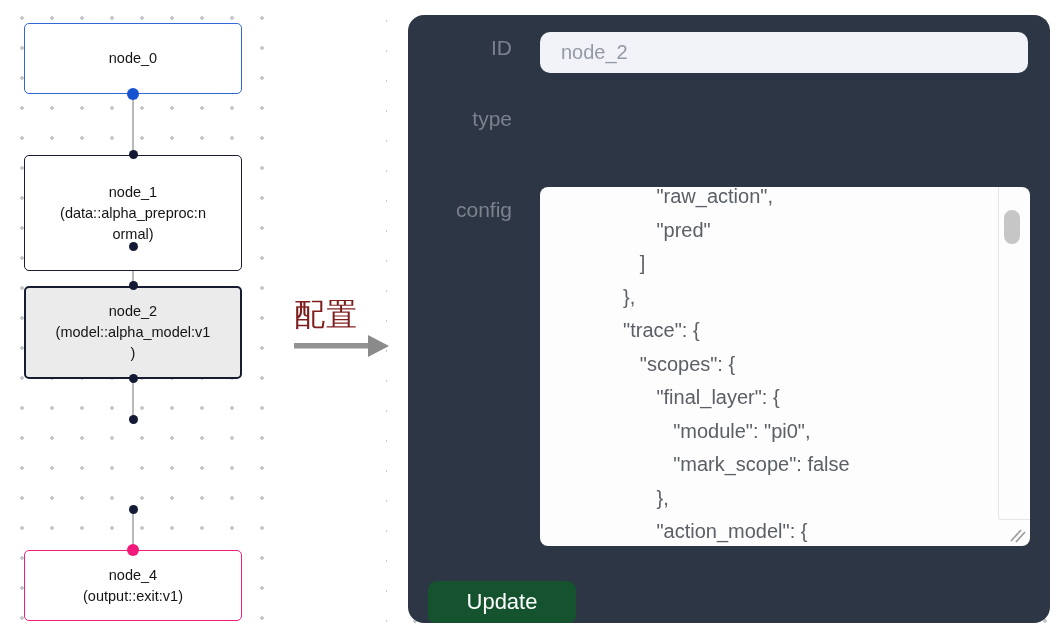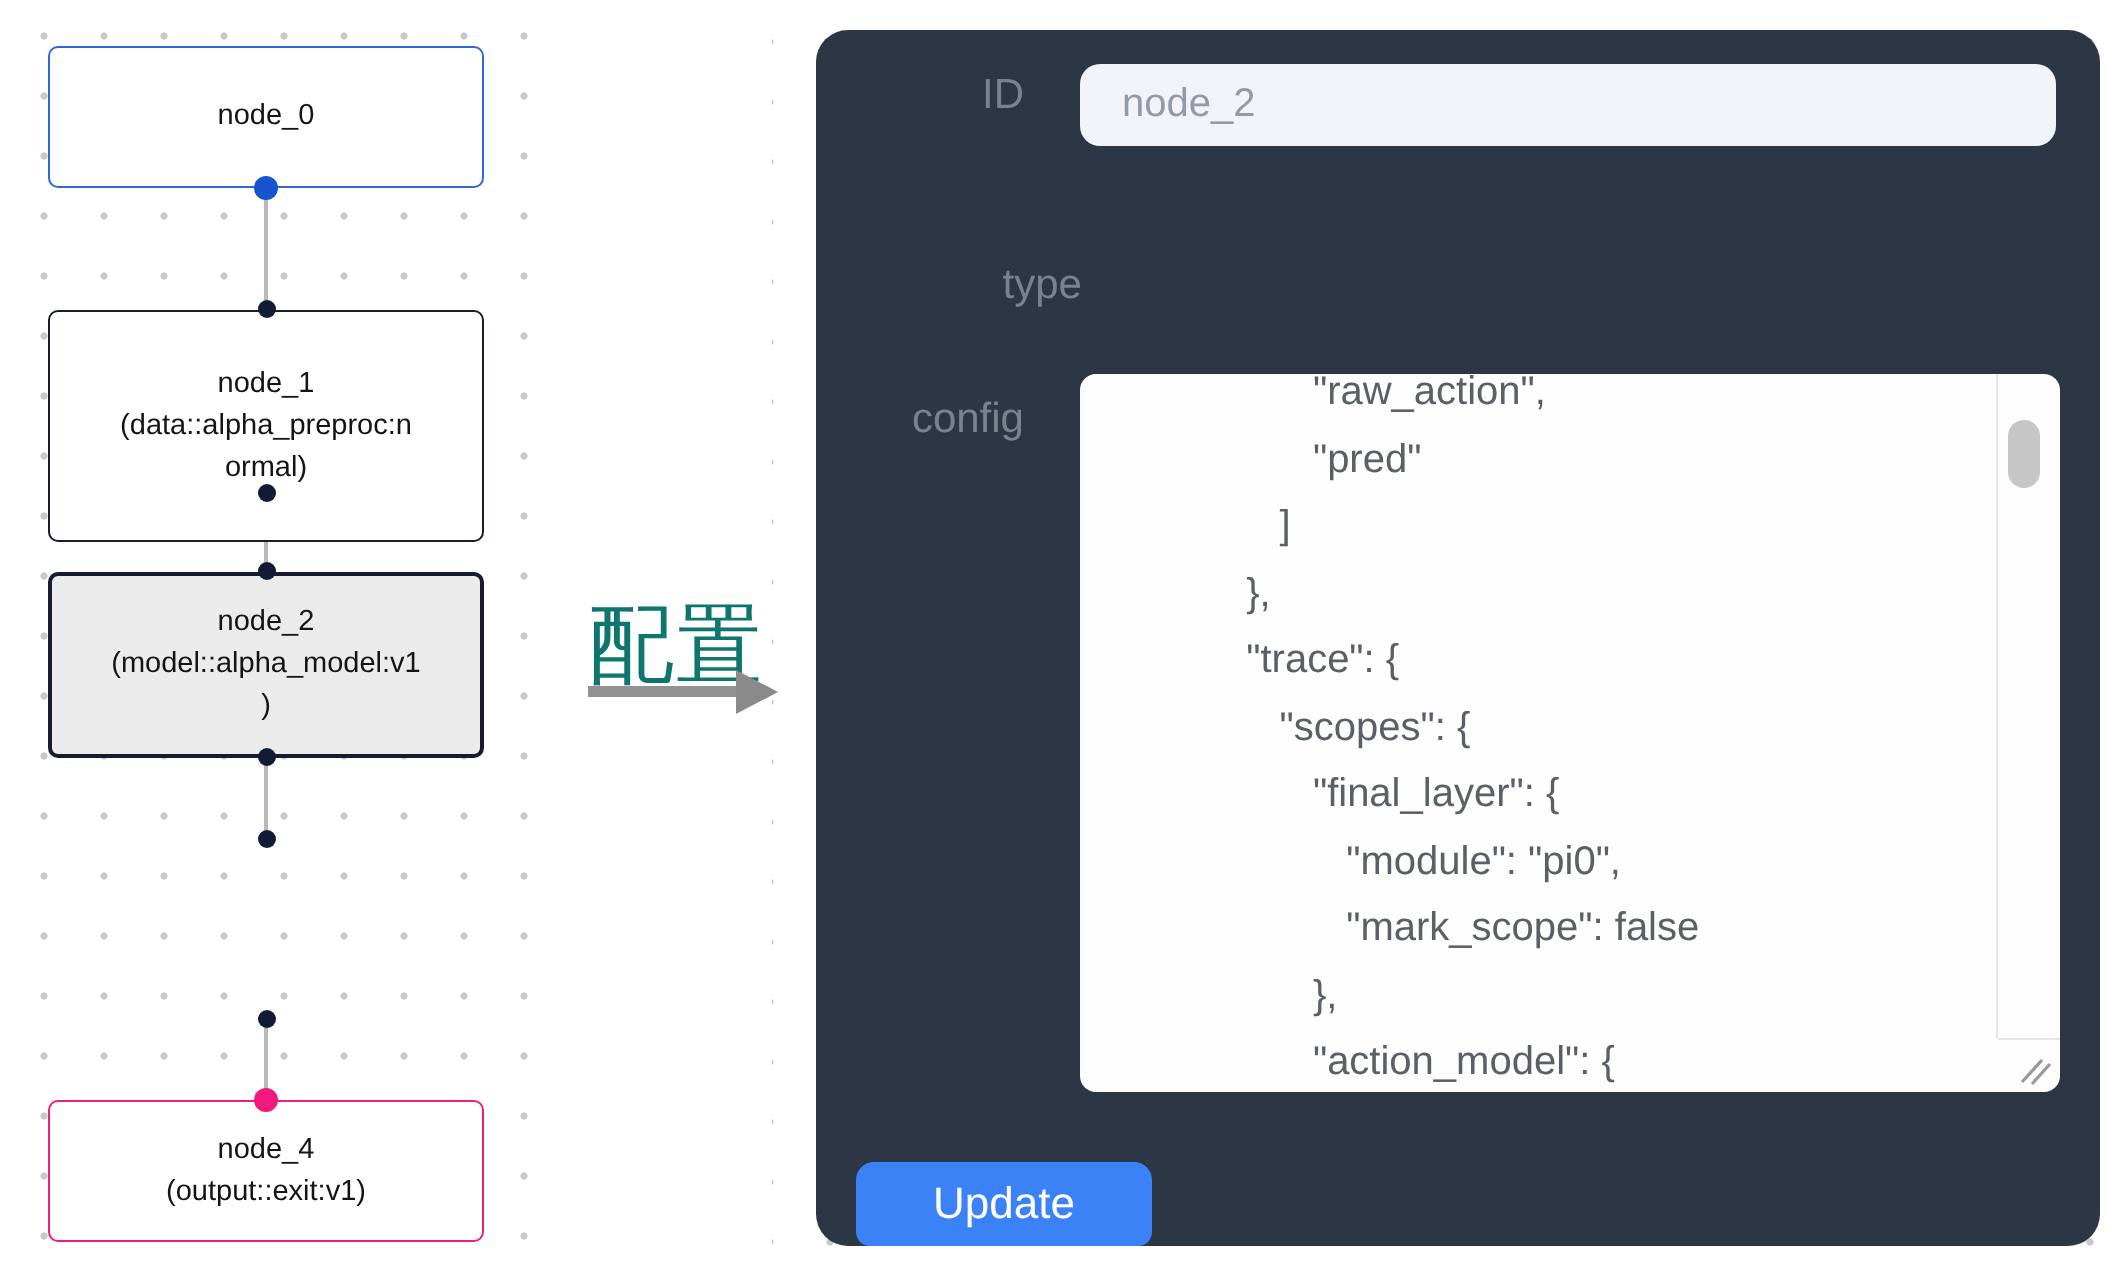--- a/index.html
+++ b/index.html
@@ -31,28 +31,28 @@
   .e0{top:94px;height:62px;}
   .e1{top:247px;height:40px;}
   .e2{top:379px;height:42px;}
   .e3{top:510px;height:41px;}
   .handle{position:absolute;width:9px;height:9px;left:129px;border-radius:50%;background:#131a35;z-index:3;}
   .h0{top:88px;width:12px;height:12px;left:127px;background:#1553cf;}
   .h1{top:150px;} .h2{top:242px;} .h3{top:281px;} .h4{top:374px;}
   .h5{top:415px;} .h6{top:505px;}
   .h7{top:544px;width:12px;height:12px;left:127px;background:#f1197c;}
   
-  .anno-label{position:absolute;left:294px;top:294px;font-size:43px;color:#0f766e;letter-spacing:1px;z-index:4;}
+  .anno-label{position:absolute;left:294px;top:294px;font-size:31px;color:#7f1d1d;letter-spacing:1px;z-index:4;}
   .anno-arrow{position:absolute;left:294px;top:334px;z-index:4;}
   
   .canvas-right{position:absolute;left:386px;top:0;width:676px;height:643px;background-position:14px 6px;}
   .panel{position:absolute;left:408px;top:15px;width:642px;height:608px;background:#2d3645;border-radius:16px;z-index:2;}
   .field-label{position:absolute;left:0;width:104px;text-align:right;font-size:21px;line-height:24px;color:#7b828d;}
   .lbl-id{top:21px;}
-  .lbl-type{top:116px;margin-left:29px;}
+  .lbl-type{top:92px;}
   .lbl-config{top:183px;}
   .field-input{
     position:absolute;left:132px;width:488px;height:41px;background:#f1f3f8;border:none;outline:none;
     border-radius:10px;font-size:20px;color:#939aa5;padding:0 12px 0 21px;box-sizing:border-box;
     font-family:inherit;
   }
   .inp-id{top:17px;}
   .inp-type{top:95px;}
   .configbox{
     position:absolute;left:132px;top:172px;width:490px;height:359px;background:#fdfdfe;
@@ -60,21 +60,21 @@
   }
   .configbox pre{
     margin:-7px 0 0 0;padding:0 0 0 22px;font-family:inherit;
     font-size:20px;line-height:33.5px;color:#5b6066;white-space:pre;
   }
   .vtrack{position:absolute;top:0;right:0;width:31px;height:332px;border-left:1px solid #e6e6e6;}
   .vthumb{position:absolute;top:23px;left:5px;width:16px;height:34px;background:#c6c6c6;border-radius:8px;}
   .hcorner{position:absolute;top:332px;right:0;width:31px;height:0;border-top:1px solid #e6e6e6;}
   .grip{position:absolute;right:3px;bottom:3px;}
   .update-btn{
-    position:absolute;left:20px;top:566px;width:148px;height:42px;background:#3b82f6;border:none;
+    position:absolute;left:20px;top:566px;width:148px;height:42px;background:#14532d;border:none;
     border-radius:9px 9px 7px 7px;color:#ffffff;font-size:22px;font-family:inherit;cursor:pointer;
   }
 </style>
 </head>
 <body>
 
 <div class="canvas-left dots">
 
   <div class="edge e0"></div>
   <div class="edge e1"></div>

